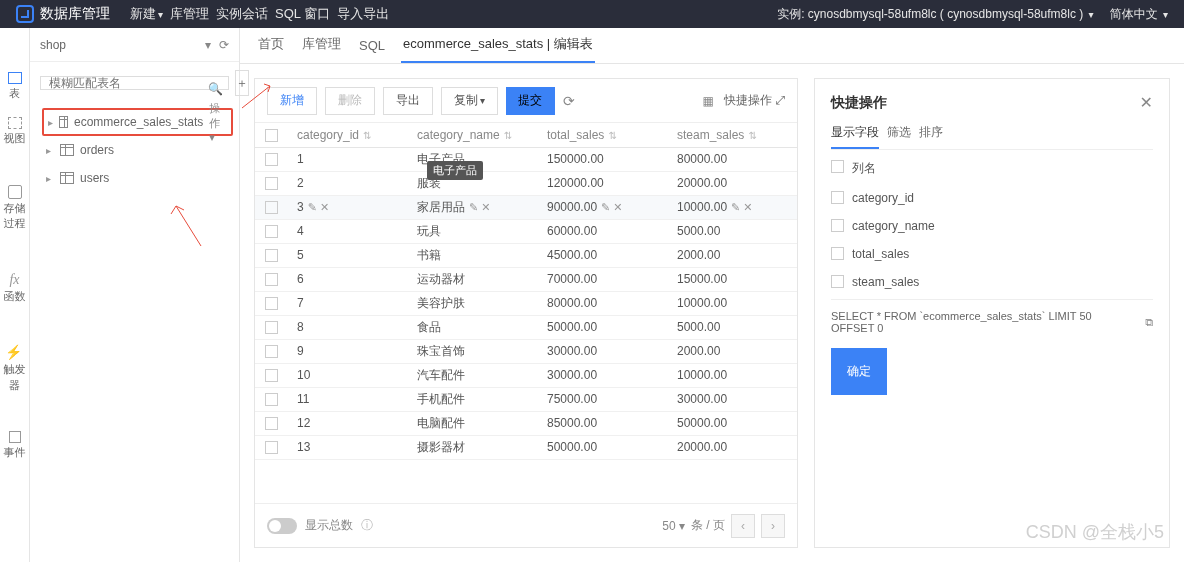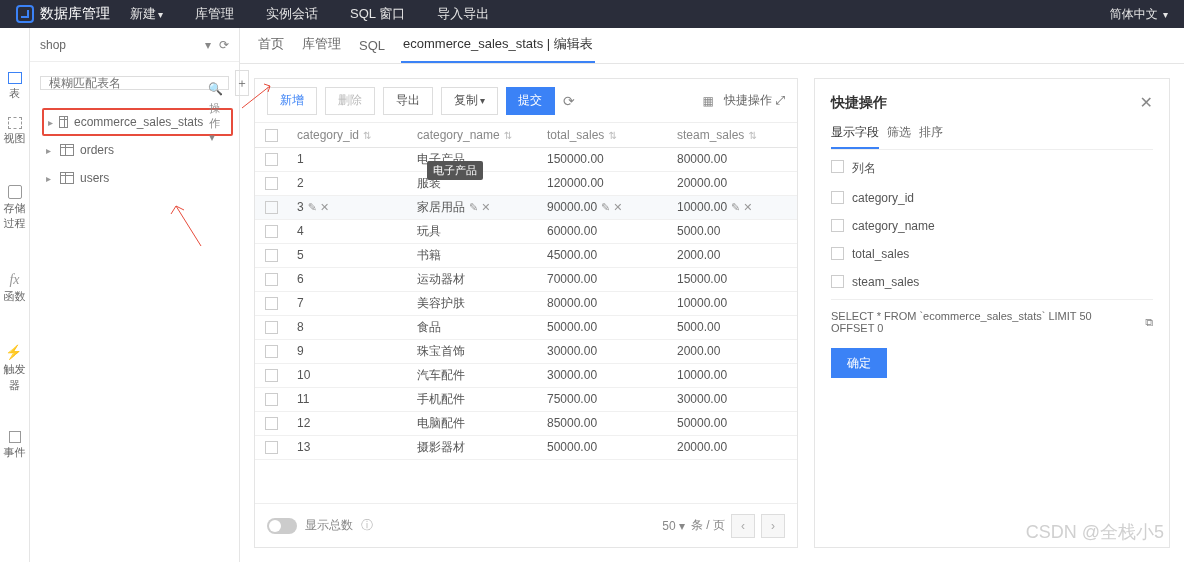--- a/index.html
+++ b/index.html
@@ -4,21 +4,21 @@
 <style>
 * { margin: 0; padding: 0; box-sizing: border-box; font-family: -apple-system, "Microsoft YaHei", sans-serif; }
 body { font-size: 12px; color: #333; background: #fff; overflow: hidden; }
 .app { width: 1184px; height: 562px; display: flex; flex-direction: column; }
 
 
 .topbar { height: 28px; background: #2a2d3a; color: #ccc; display: flex; align-items: center; padding: 0 16px; }
 .logo { display: flex; align-items: center; gap: 6px; font-size: 14px; color: #fff; margin-right: 20px; }
 .logo-icon { width: 18px; height: 18px; border: 2px solid #3b82f6; border-radius: 4px; position: relative; }
 .logo-icon::after { content: ''; position: absolute; width: 6px; height: 6px; border: 2px solid #3b82f6; border-top: none; border-left: none; top: 3px; left: 3px; }
-.topmenu { display: flex; gap: 32px; justify-content: center; }
+.topmenu { display: flex; gap: 7px; justify-content: center; }
 .topmenu-item { color: #e5e5e5; cursor: pointer; font-size: 13px; }
 .top-right { margin-left: auto; display: flex; align-items: center; gap: 16px; }
 .top-info { color: #e5e5e5; font-size: 12px; }
 .chev { font-size: 10px; margin-left: 2px; }
 
 
 .body { flex: 1; display: flex; overflow: hidden; }
 
 
 .rail { width: 30px; background: #fff; border-right: 1px solid #e5e5e5; display: flex; flex-direction: column; align-items: center; padding-top: 40px; gap: 8px; font-size: 11px; color: #666; }
@@ -51,21 +51,21 @@
 .tab { padding: 8px 2px; color: #666; cursor: pointer; font-size: 13px; border-bottom: 2px solid transparent; }
 .tab.active { color: #333; border-bottom-color: #3b82f6; }
 .main-row { flex: 1; display: flex; gap: 16px; padding: 14px; overflow: hidden; }
 
 
 .grid-panel { flex: 1; border: 1px solid #e5e5e5; display: flex; flex-direction: column; background: #fff; }
 .toolbar { height: 44px; display: flex; align-items: center; padding: 0 12px; gap: 8px; border-bottom: 1px solid #eee; }
 .btn { height: 28px; padding: 0 12px; border: 1px solid #ddd; background: #fff; font-size: 12px; cursor: pointer; display: flex; align-items: center; color: #555; }
 .btn.primary-text { color: #3b82f6; }
 .btn.disabled { color: #bbb; }
-.btn.submit { background: #3b82f6; color: #ffffff; border-color: #3b82f6; padding-left: 11px; }
+.btn.submit { background: #3b82f6; color: #000000; border-color: #3b82f6; padding-left: 11px; }
 .tool-right { margin-left: auto; display: flex; align-items: center; gap: 8px; color: #666; }
 .tool-ic { width: 16px; height: 16px; cursor: pointer; color: #888; display: inline-flex; align-items: center; justify-content: center; }
 .refresh { font-size: 14px; color: #888; cursor: pointer; }
 
 .grid { flex: 1; overflow: auto; }
 table { width: 100%; border-collapse: collapse; table-layout: fixed; }
 th, td { height: 24px; padding: 0 10px; border-bottom: 1px solid #f0f0f0; text-align: left; font-size: 12px; color: #555; font-weight: normal; }
 th { color: #888; border-bottom: 1px solid #e5e5e5; }
 th .sort { color: #bbb; font-size: 10px; margin-left: 4px; }
 .cb { width: 13px; height: 13px; border: 1px solid #ccc; display: inline-block; vertical-align: middle; }
@@ -91,21 +91,21 @@
 .sp-title { font-size: 14px; font-weight: 600; }
 .sp-close { margin-left: auto; font-size: 16px; color: #888; cursor: pointer; }
 .sp-tabs { display: flex; gap: 8px; margin-top: 6px; border-bottom: 1px solid #eee; }
 .sp-tab { padding: 6px 0; font-size: 12px; color: #666; cursor: pointer; border-bottom: 2px solid transparent; }
 .sp-tab.active { color: #333; border-bottom-color: #3b82f6; }
 .field-list { padding: 10px 0; display: flex; flex-direction: column; gap: 14px; overflow: auto; }
 .field-item { display: flex; align-items: flex-start; gap: 8px; color: #555; font-size: 12px; }
 .sql-box { border-top: 1px solid #eee; padding-top: 10px; display: flex; align-items: center; gap: 8px; color: #666; font-size: 11px; }
 .copy-ic { margin-left: auto; color: #888; cursor: pointer; }
 .confirm-row { margin-top: 14px; }
-.btn.confirm { background: #3b82f6; color: #fff; border: none; padding: 0 16px; height: 30px; }
+.btn.confirm { background: #3b82f6; color: #fff; border: none; padding: 0 16px; height: 47px; }
 
 
 .wm { position: absolute; right: 20px; bottom: 18px; color: #d0d0d0; font-size: 18px; pointer-events: none; }
 </style>
 </head>
 <body>
 
 <div class="app">
 
   <div class="topbar">
@@ -114,20 +114,21 @@
       <span>数据库管理</span>
     </div>
     <div class="topmenu">
       <span class="topmenu-item"><span>新建</span><span class="chev">▾</span></span>
       <span class="topmenu-item">库管理</span>
       <span class="topmenu-item">实例会话</span>
       <span class="topmenu-item">SQL 窗口</span>
       <span class="topmenu-item">导入导出</span>
     </div>
     <div class="top-right">
+      <span class="top-info"><span>实例: cynosdbmysql-58ufm8lc ( cynosdbmysql-58ufm8lc )</span> <span class="chev">▾</span></span>
       <span class="top-info"><span>简体中文</span> <span class="chev">▾</span></span>
     </div>
   </div>
 
   <div class="body">
 
     <div class="rail">
       <div class="rail-item"><span style="display:block;width:14px;height:12px;border:1px solid #3b82f6;margin:0 auto 2px"></span><span>表</span></div>
       <div class="rail-item"><span style="display:block;width:14px;height:12px;border:1px dashed #999;margin:0 auto 2px"></span><span>视图</span></div>
       <div style="height:14px"></div>

